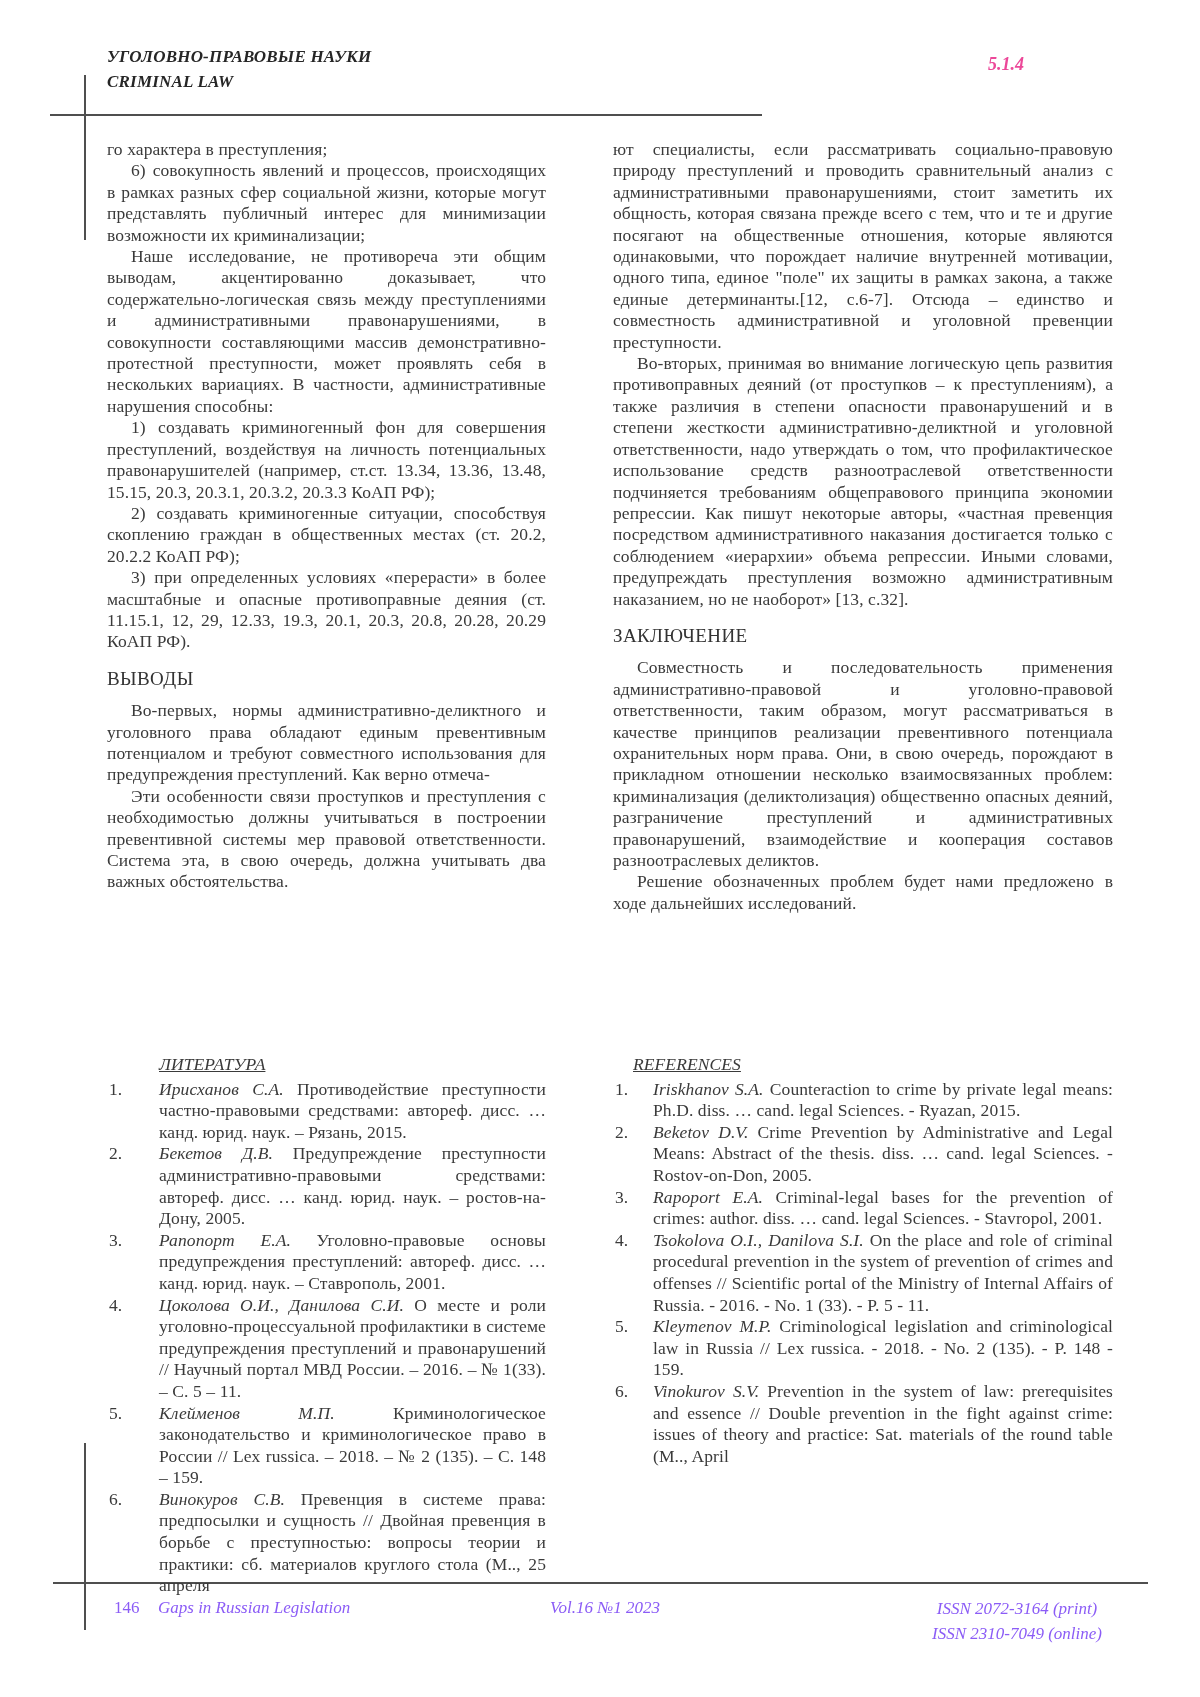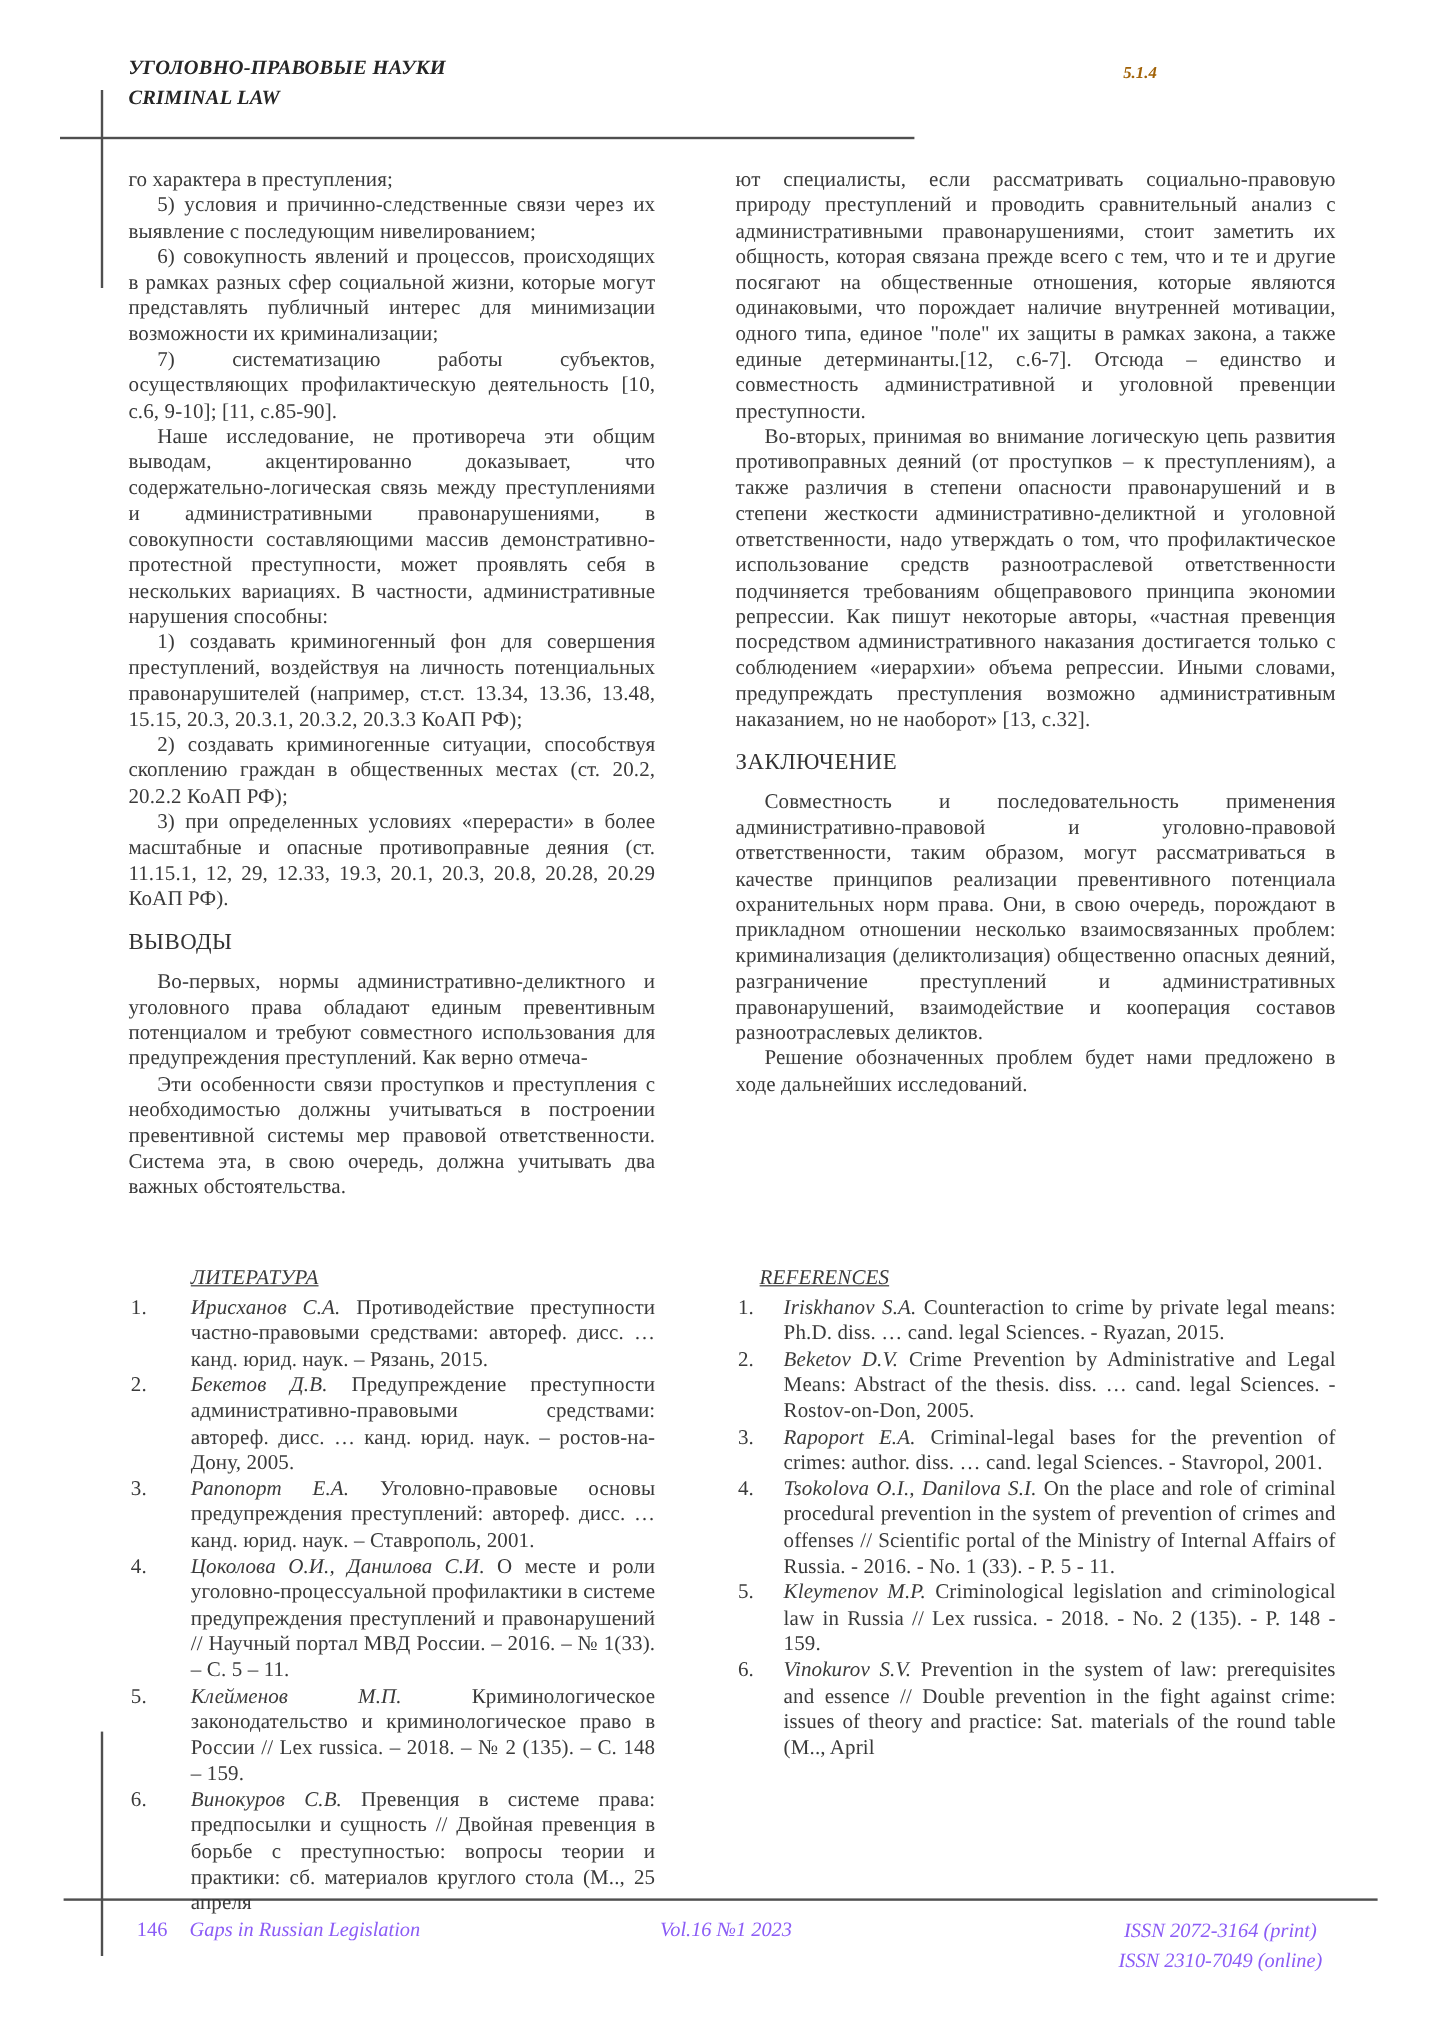--- a/index.html
+++ b/index.html
@@ -26,26 +26,26 @@
     top: 44px;
     font-weight: bold;
     font-style: italic;
     font-size: 17px;
     line-height: 25px;
     color: #262626;
     letter-spacing: 0.2px;
   }
   .section-code {
     position: absolute;
-    left: 936px;
+    left: 988px;
     top: 54px;
     font-weight: bold;
     font-style: italic;
-    font-size: 14px;
-    color: #a16207;
+    font-size: 18px;
+    color: #ec4899;
   }
 
   
   .col {
     position: absolute;
     font-size: 17.5px;
     line-height: 21.4px;
     letter-spacing: 0.1px;
     text-align: justify;
   }
@@ -101,23 +101,21 @@
   <div class="rule" style="left:53px; top:1582px; width:1095px; height:2px;"></div>
 
   <div class="running-head">
     <div>УГОЛОВНО-ПРАВОВЫЕ НАУКИ</div>
     <div>CRIMINAL LAW</div>
   </div>
   <div class="section-code">5.1.4</div>
 
   <div class="col" id="leftcol" style="left:107px; top:139px; width:439px;">
       <p>го характера в преступления;</p>
-      <p class="indent">5) условия и причинно-следственные связи через их выявление с последующим нивелированием;</p>
       <p class="indent">6) совокупность явлений и процессов, происходящих в рамках разных сфер социальной жизни, которые могут представлять публичный интерес для минимизации возможности их криминализации;</p>
-      <p class="indent">7) систематизацию работы субъектов, осуществляющих профилактическую деятельность [10, с.6, 9-10]; [11, с.85-90].</p>
       <p class="indent">Наше исследование, не противореча эти общим выводам, акцентированно доказывает, что содержательно-логическая связь между преступлениями и административными правонарушениями, в совокупности составляющими массив демонстративно-протестной преступности, может проявлять себя в нескольких вариациях. В частности, административные нарушения способны:</p>
       <p class="indent">1) создавать криминогенный фон для совершения преступлений, воздействуя на личность потенциальных правонарушителей (например, ст.ст. 13.34, 13.36, 13.48, 15.15, 20.3, 20.3.1, 20.3.2, 20.3.3 КоАП РФ);</p>
       <p class="indent">2) создавать криминогенные ситуации, способствуя скоплению граждан в общественных местах (ст. 20.2, 20.2.2 КоАП РФ);</p>
       <p class="indent">3) при определенных условиях «перерасти» в более масштабные и опасные противоправные деяния (ст. 11.15.1, 12, 29, 12.33, 19.3, 20.1, 20.3, 20.8, 20.28, 20.29 КоАП РФ).</p>
       <h2 class="sec">ВЫВОДЫ</h2>
       <p class="indent">Во-первых, нормы административно-деликтного и уголовного права обладают единым превентивным потенциалом и требуют совместного использования для предупреждения преступлений. Как верно отмеча-</p>
       <p class="indent">Эти особенности связи проступков и преступления с необходимостью должны учитываться в построении превентивной системы мер правовой ответственности. Система эта, в свою очередь, должна учитывать два важных обстоятельства.</p>
     </div>
   <div class="col" id="rightcol" style="left:613px; top:139px; width:500px;">
       <p>ют специалисты, если рассматривать социально-правовую природу преступлений и проводить сравнительный анализ с административными правонарушениями, стоит заметить их общность, которая связана прежде всего с тем, что и те и другие посягают на общественные отношения, которые являются одинаковыми, что порождает наличие внутренней мотивации, одного типа, единое "поле" их защиты в рамках закона, а также единые детерминанты.[12, с.6-7]. Отсюда – единство и совместность административной и уголовной превенции преступности.</p>

